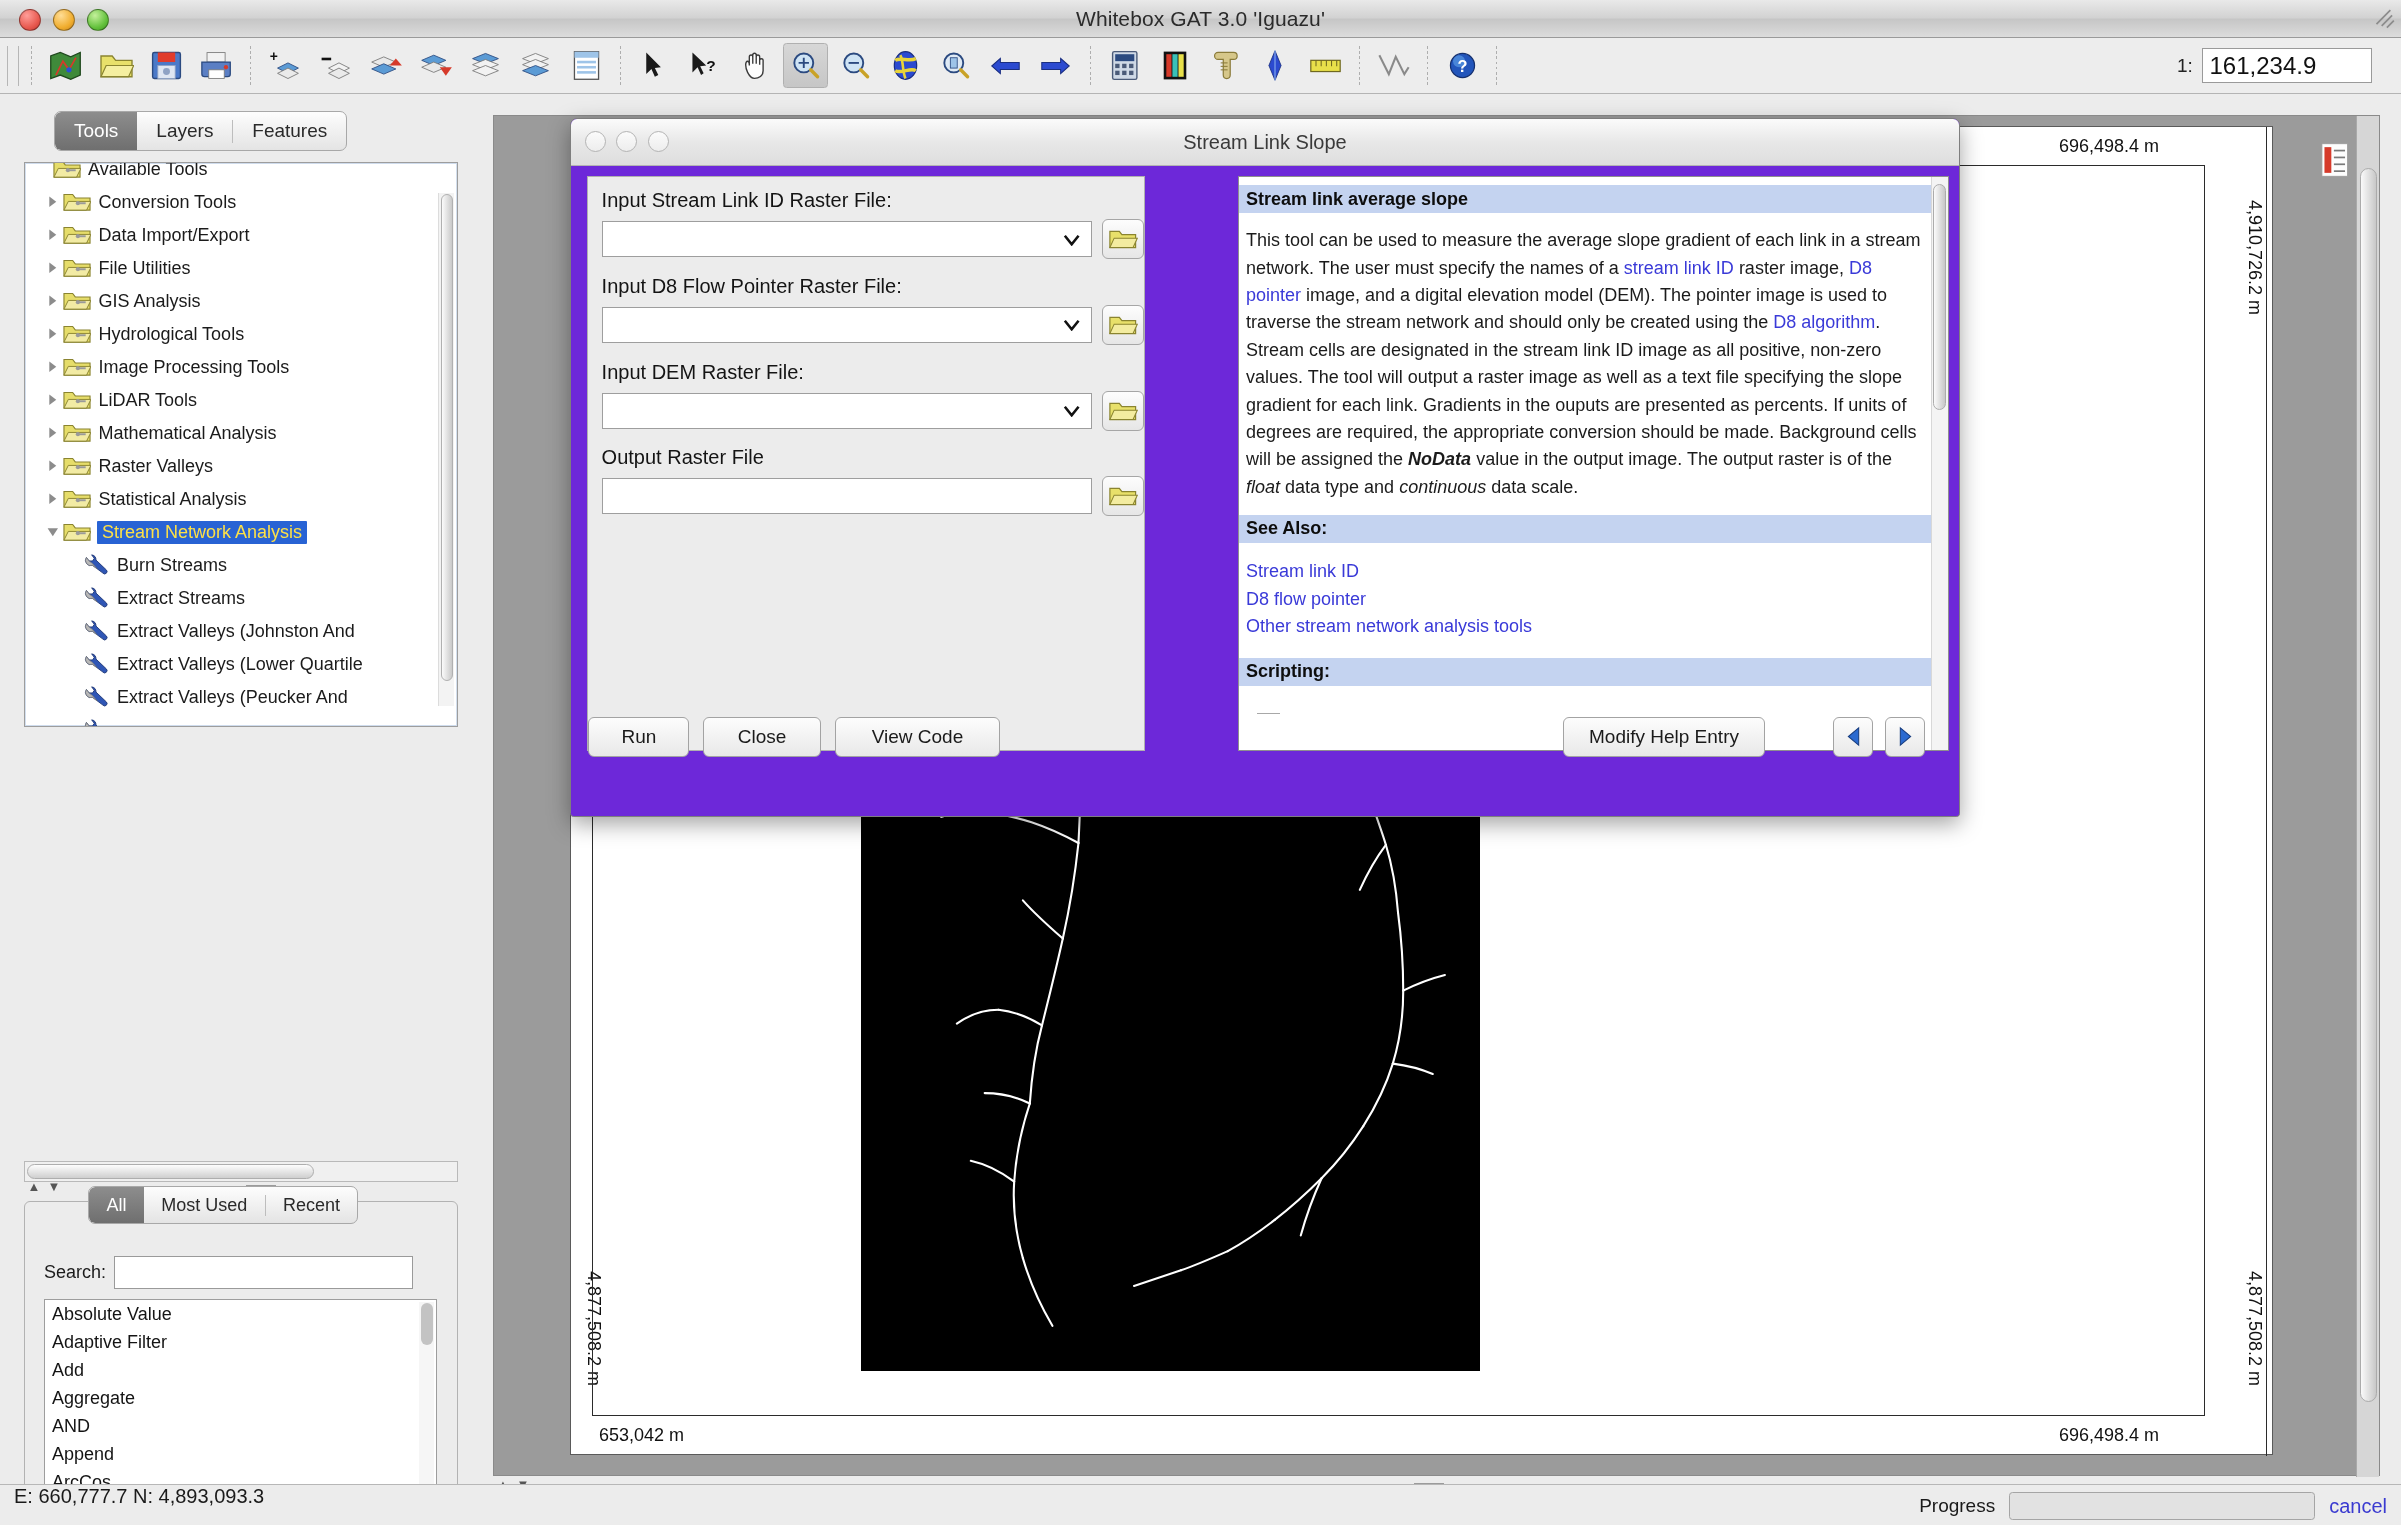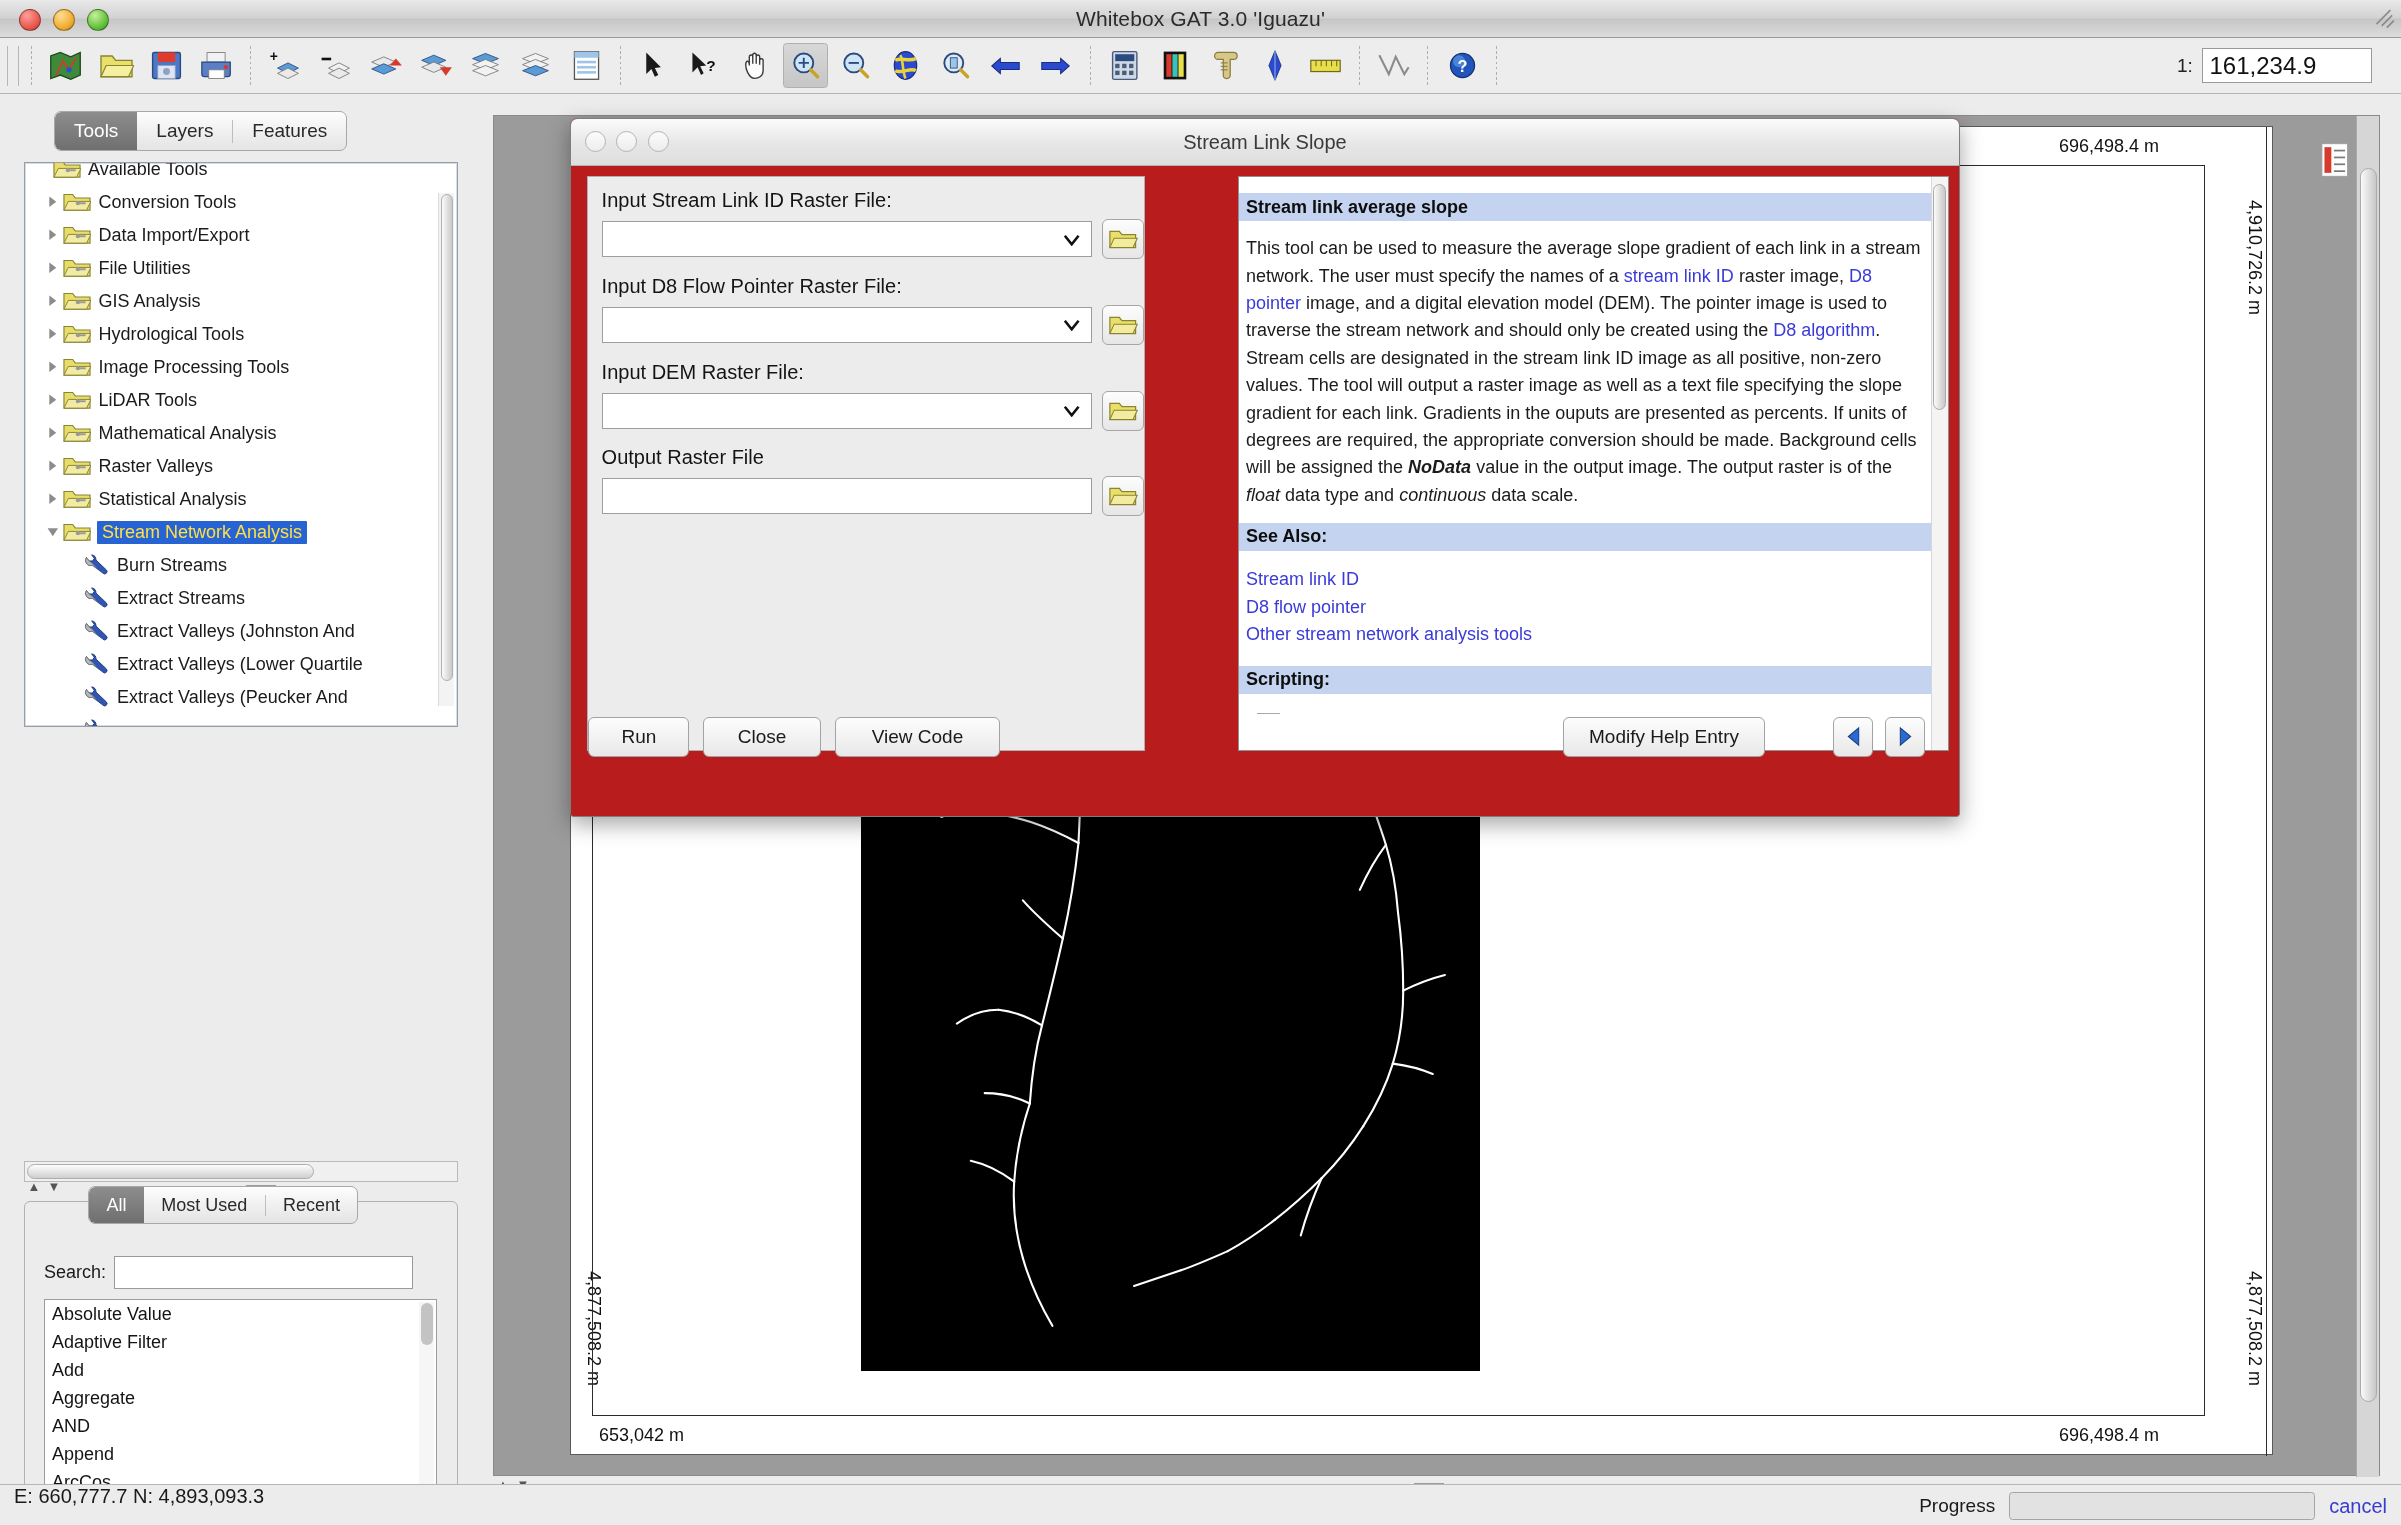--- a/index.html
+++ b/index.html
@@ -148,21 +148,21 @@
                background: #ececec; border-top: 0.9px solid #b7b7b7; display: flex; align-items: flex-start; }
   .coords { margin-left: 14px; font-size: 20px; color: #1a1a1a; }
   .progress-wrap { position: absolute; right: 14px; top: 7px; display: flex; align-items: center; gap: 14px; }
   .progress-label { font-size: 19px; color: #1a1a1a; }
   .progress-bar { width: 306px; height: 28px; background: #e2e2e2;
                   border: 0.9px solid #a5a5a5; border-radius: 3.5px; }
   .cancel-link { font-size: 20px; color: #3a3ad0; }
 
   
   .dialog { position: absolute; left: 570px; top: 118px; width: 1390px; height: 699px;
-            background: #b91c1c; border: 0.9px solid #7e7e7e; border-radius: 7px 7px 3.5px 3.5px;
+            background: #6d28d9; border: 0.9px solid #7e7e7e; border-radius: 7px 7px 3.5px 3.5px;
             box-shadow: 0 7px 22.6px rgba(0,0,0,.36); }
   .dlg-titlebar { height: 47px; border-radius: 6px 6px 0 0;
                   background: linear-gradient(to bottom,#fbfbfb 0%,#e7e7e7 52%,#dedede 100%);
                   border-bottom: 0.9px solid #b3b3b3; position: relative;
                   display: flex; align-items: center; justify-content: center; }
   .dlg-title { font-size: 20px; color: #3a3a3a; }
   .dlg-lights { position: absolute; left: 14px; top: 12px; display: flex; gap: 10.4px; }
   .dlg-light { width: 21px; height: 21px; border-radius: 50%;
                border: 0.9px solid #b4b4b4; background: linear-gradient(to bottom,#fbfbfb,#ededed); }
   .dlg-body { position: relative; height: 599px; }
@@ -177,21 +177,21 @@
   .plainfield { width: 532px; height: 36px; background: #fff; border: 0.9px solid #9e9e9e; }
   .folder-btn { width: 45px; height: 40px; background: linear-gradient(to bottom,#fdfdfd,#e6e6e6);
                 border: 0.9px solid #a6a6a6; border-radius: 6px;
                 display: flex; align-items: center; justify-content: center; }
 
   .help-panel { position: absolute; left: 667px; top: 10.4px; width: 711px; height: 575px;
                 background: #fff; border: 0.9px solid #8f8f8f; overflow: hidden; }
   .help-inner { padding: 0; }
   .help-head { background: #c4d3f0; font-size: 18px; font-weight: bold; color: #0d0d0d;
                padding: 3.5px 7px; margin: 10.4px 0 0 0; }
-  .help-head.first { margin-top: 16px; }
+  .help-head.first { margin-top: 8px; }
   .help-body { font-size: 18px; color: #1b1b1b; line-height: 1.52;
                padding: 14px 19px 3.5px 7px; }
   .help-body a, .link { color: #3a3ad8; text-decoration: none; }
   .help-list { padding: 15.6px 7px 7px 7px; }
   .help-list div { font-size: 18px; color: #3a3ad8; line-height: 1.52; }
   .help-scroll { position: absolute; right: 0; top: 0; width: 17.4px; height: 573px; background: #f4f4f4;
                  border-left: 0.9px solid #d8d8d8; }
   .help-thumb { position: absolute; left: 1.7px; top: 7px; width: 13px; height: 226px;
                 background: linear-gradient(to right,#fbfbfb,#c7c7c7); border: 0.9px solid #acacac; border-radius: 7px; }
 

